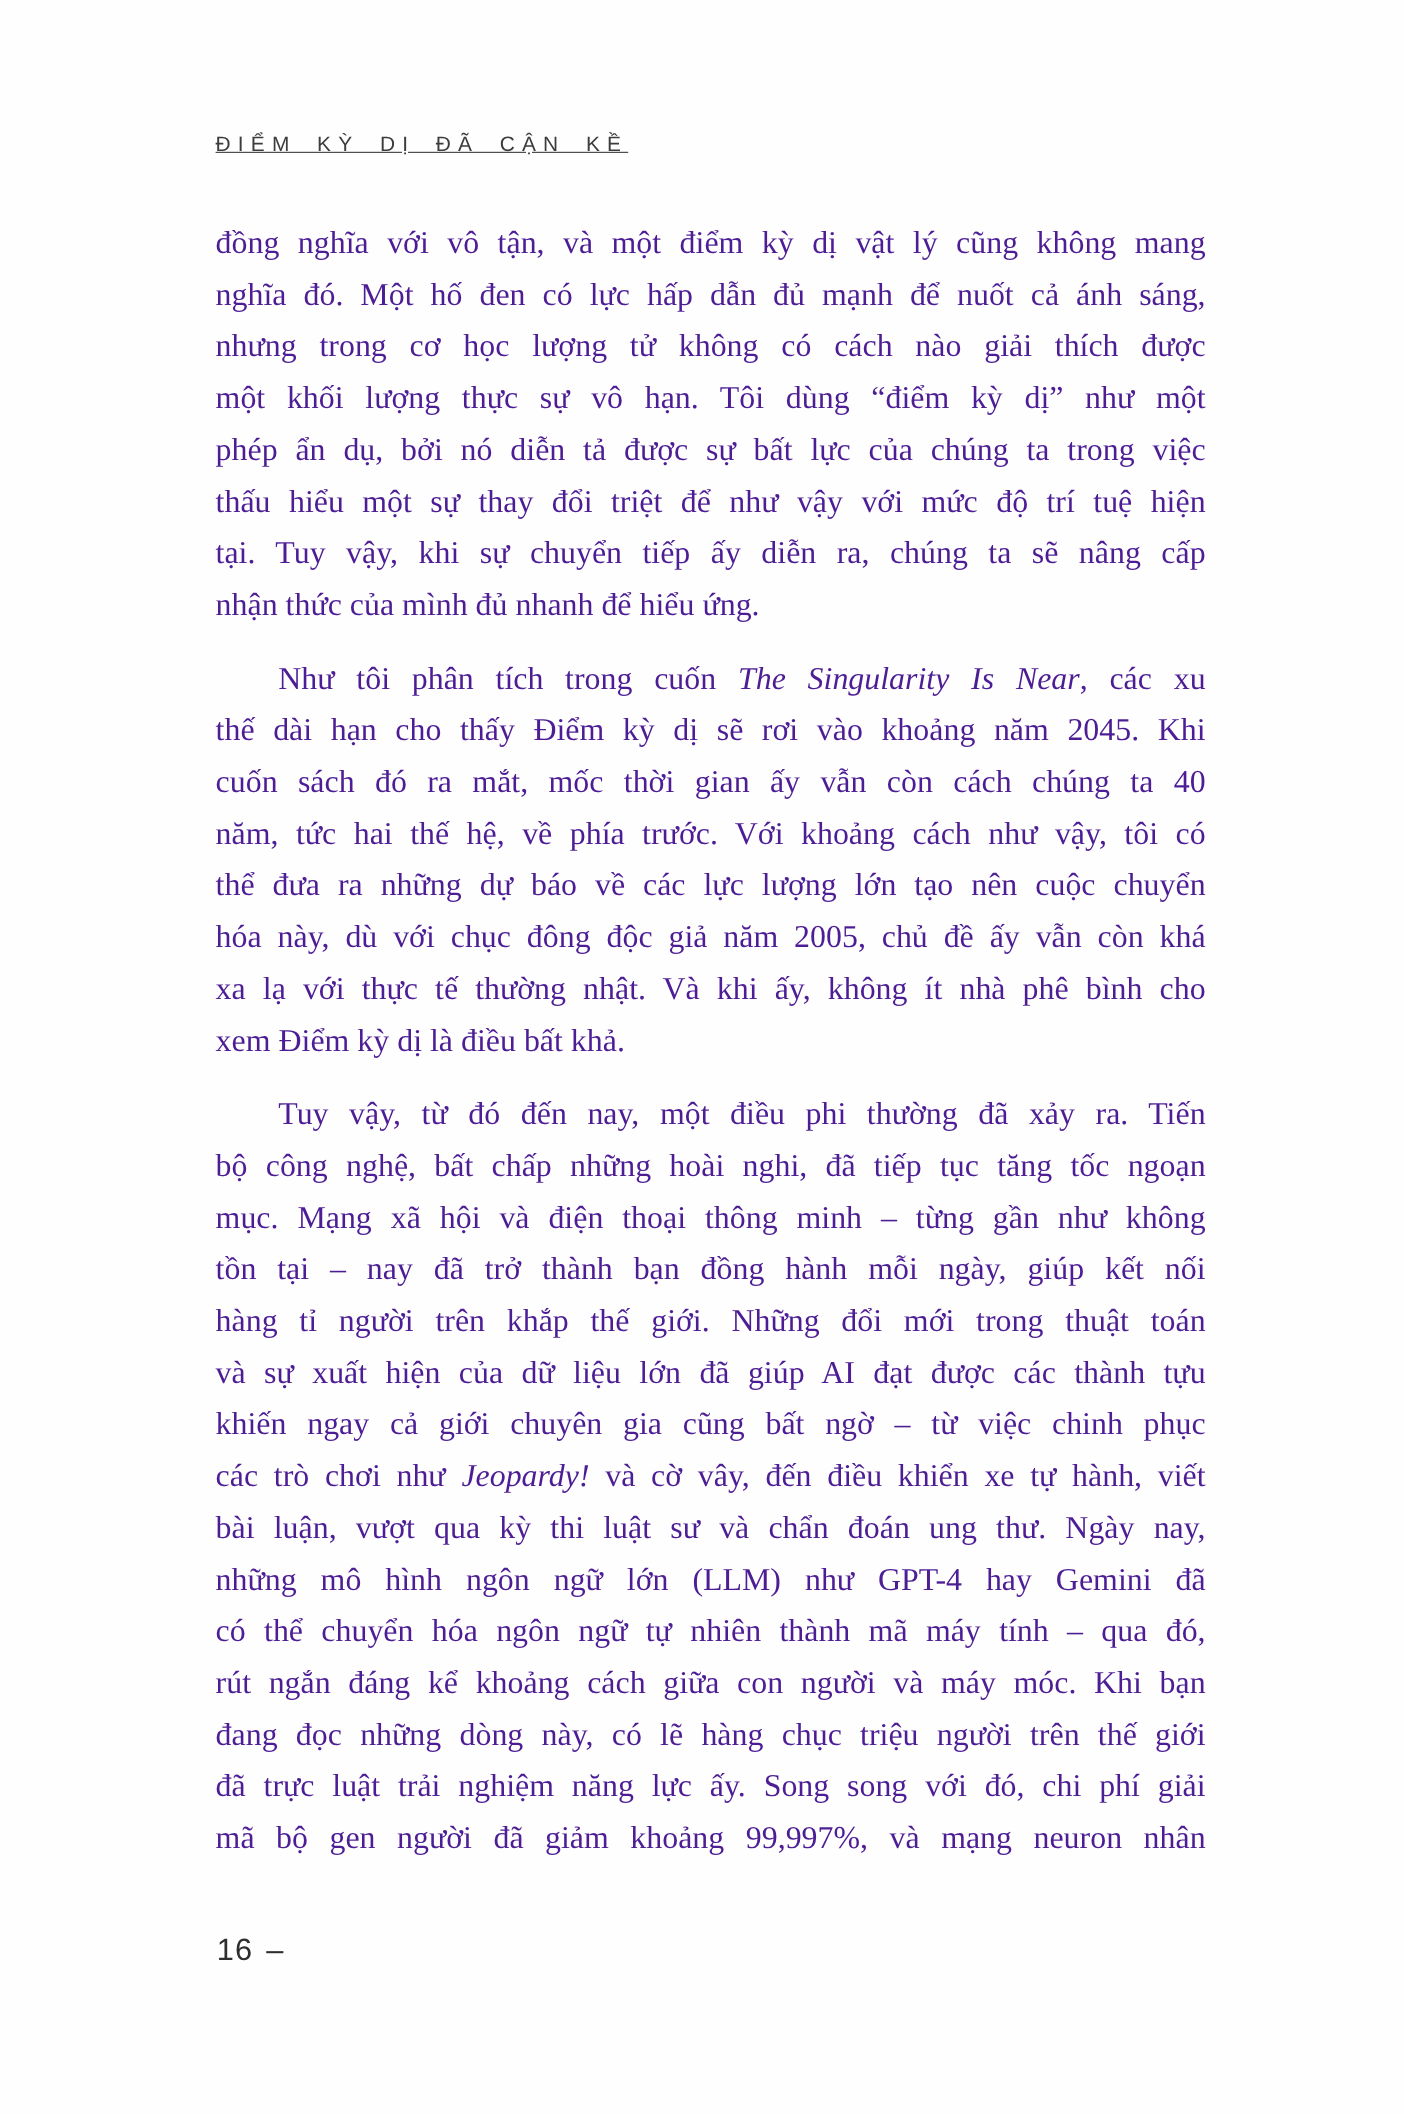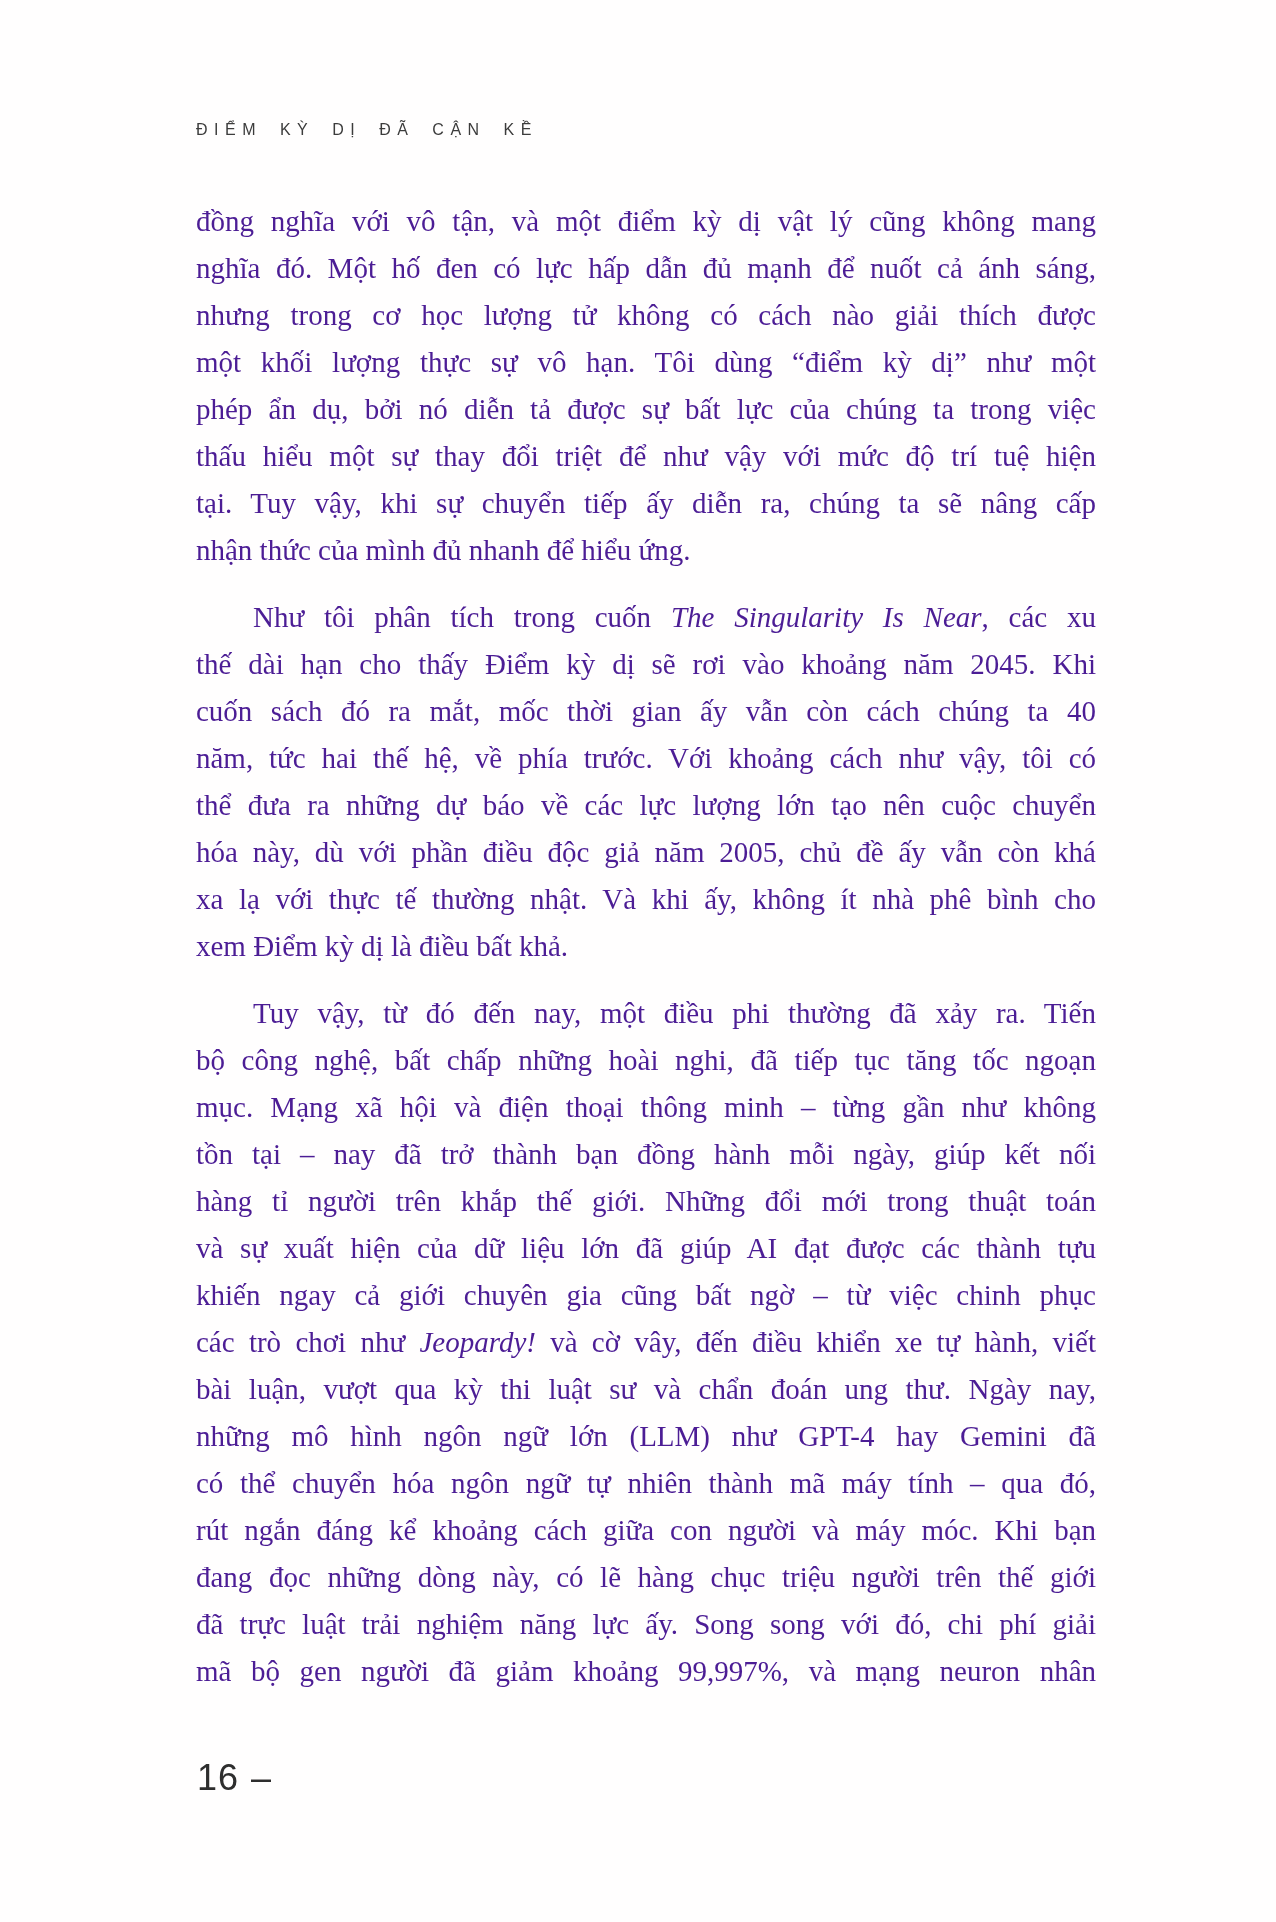--- a/index.html
+++ b/index.html
@@ -9,26 +9,27 @@
     height: 1922px;
     background: #fffefe;
     overflow: hidden;
     font-family: "Liberation Serif", "DejaVu Serif", serif;
   }
   .running-header {
     position: absolute;
     left: 196px;
     top: 121px;
     font-family: "Liberation Sans", "DejaVu Sans", sans-serif;
-    font-size: 16px;
+    font-size: 19px;
     font-weight: 400;
     letter-spacing: 6.5px;
     word-spacing: 7px;
     color: #3c3c3c;
     white-space: nowrap;
+    text-decoration: underline;
   }
   .page-body {
     position: absolute;
     left: 196px;
     top: 198px;
     width: 900px;
     color: #4c1d95;
     font-size: 29px;
     line-height: 47px;
   }
@@ -40,21 +41,21 @@
     height: 47px;
   }
   .line.short-last { text-align-last: left; }
   .line.indented { text-indent: 57px; }
   .italic { font-style: italic; }
   .page-footer {
     position: absolute;
     left: 197px;
     top: 1757px;
     font-family: "Liberation Sans", "DejaVu Sans", sans-serif;
-    font-size: 36px;
+    font-size: 28px;
     color: #2e2e2e;
     letter-spacing: 1px;
   }
   .page-footer .dash { margin-left: 12px; }
 </style>
 </head>
 <body>
 
 <div class="page">
   <div class="running-header">ĐIỂM KỲ DỊ ĐÃ CẬN KỀ</div>
@@ -69,21 +70,21 @@
         <div class="line"><span>thấu hiểu một sự thay đổi triệt để như vậy với mức độ trí tuệ hiện</span></div>
         <div class="line"><span>tại. Tuy vậy, khi sự chuyển tiếp ấy diễn ra, chúng ta sẽ nâng cấp</span></div>
         <div class="line short-last"><span>nhận thức của mình đủ nhanh để hiểu ứng.</span></div>
       </div>
       <div class="paragraph">
         <div class="line indented"><span>Như tôi phân tích trong cuốn </span><span class="italic">The Singularity Is Near</span><span>, các xu</span></div>
         <div class="line"><span>thế dài hạn cho thấy Điểm kỳ dị sẽ rơi vào khoảng năm 2045. Khi</span></div>
         <div class="line"><span>cuốn sách đó ra mắt, mốc thời gian ấy vẫn còn cách chúng ta 40</span></div>
         <div class="line"><span>năm, tức hai thế hệ, về phía trước. Với khoảng cách như vậy, tôi có</span></div>
         <div class="line"><span>thể đưa ra những dự báo về các lực lượng lớn tạo nên cuộc chuyển</span></div>
-        <div class="line"><span>hóa này, dù với phần điều độc giả năm 2005, chủ đề ấy vẫn còn khá</span></div>
+        <div class="line"><span>hóa này, dù với chục đông độc giả năm 2005, chủ đề ấy vẫn còn khá</span></div>
         <div class="line"><span>xa lạ với thực tế thường nhật. Và khi ấy, không ít nhà phê bình cho</span></div>
         <div class="line short-last"><span>xem Điểm kỳ dị là điều bất khả.</span></div>
       </div>
       <div class="paragraph">
         <div class="line indented"><span>Tuy vậy, từ đó đến nay, một điều phi thường đã xảy ra. Tiến</span></div>
         <div class="line"><span>bộ công nghệ, bất chấp những hoài nghi, đã tiếp tục tăng tốc ngoạn</span></div>
         <div class="line"><span>mục. Mạng xã hội và điện thoại thông minh – từng gần như không</span></div>
         <div class="line"><span>tồn tại – nay đã trở thành bạn đồng hành mỗi ngày, giúp kết nối</span></div>
         <div class="line"><span>hàng tỉ người trên khắp thế giới. Những đổi mới trong thuật toán</span></div>
         <div class="line"><span>và sự xuất hiện của dữ liệu lớn đã giúp AI đạt được các thành tựu</span></div>

